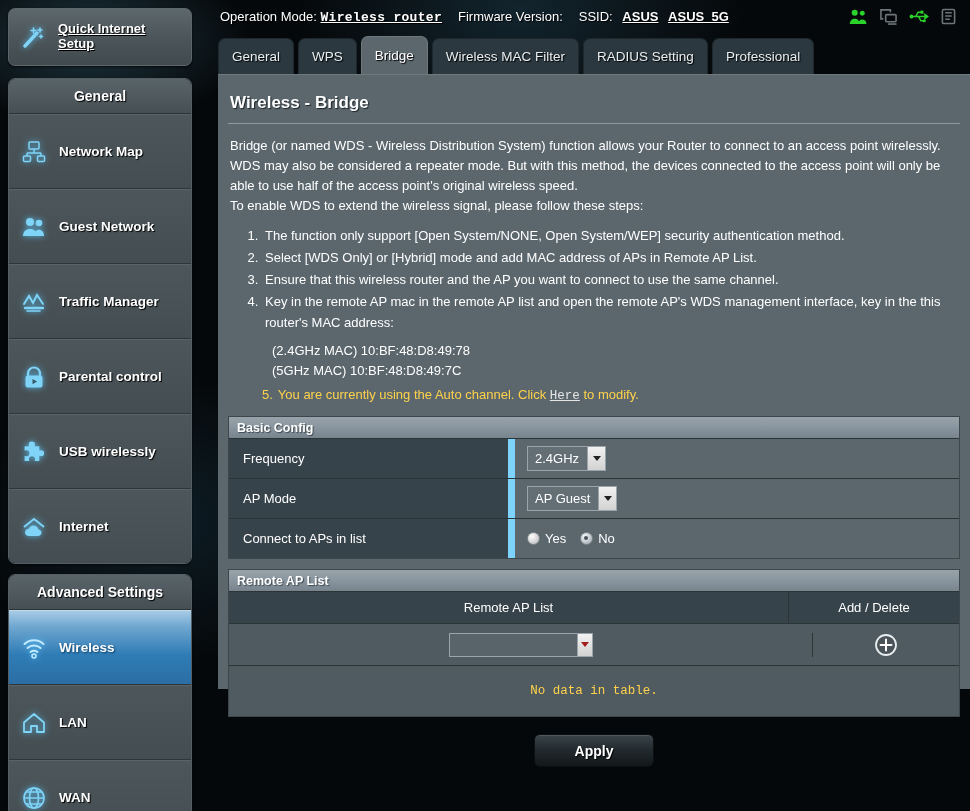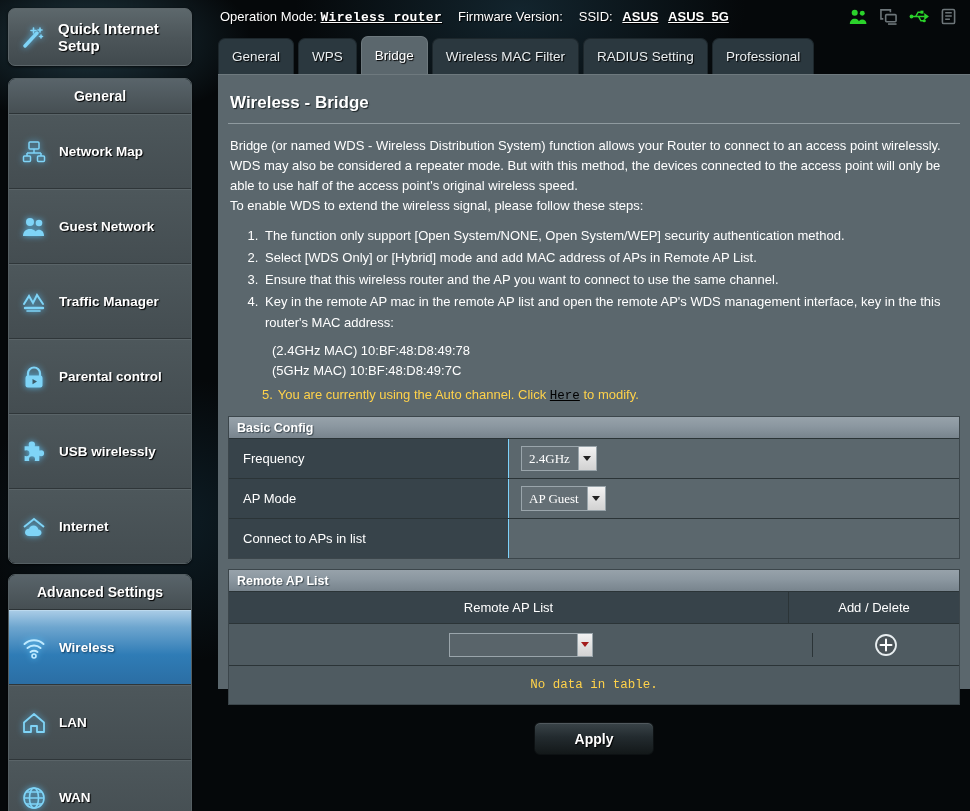--- a/index.html
+++ b/index.html
@@ -31,21 +31,21 @@
   }
   .qis{
     display:flex;align-items:center;gap:9px;
     height:56px;padding:0 10px;
     background:linear-gradient(180deg,#5a6569 0%,#4b5559 50%,#3e4budge 100%);
     background:linear-gradient(180deg,#5d686c 0%,#4c5559 52%,#414a4e 100%);
     border-radius:7px;border:1px solid #5c6569;
     margin-bottom:12px;
     box-shadow:0 1px 3px rgba(0,0,0,.7);
   }
-  .qis .lbl{font-size:15px;font-weight:bold;line-height:1.15;text-shadow:1px 1px 1px #000;}
+  .qis .lbl{font-size:13px;font-weight:bold;line-height:1.15;text-shadow:1px 1px 1px #000;text-decoration:underline;}
   .grouphead{
     height:34px;display:flex;align-items:center;justify-content:center;
     background:linear-gradient(180deg,#59six 0%,#454e52 100%);
     background:linear-gradient(180deg,#59646a 0%,#464f53 100%);
     font-weight:bold;font-size:14px;text-shadow:1px 1px 1px #000;
     border-bottom:1px solid #2c3336;
   }
   .navitem{
     position:relative;
     display:flex;align-items:center;gap:10px;
@@ -113,42 +113,42 @@
   .pagetitle{font-size:17px;font-weight:bold;padding:6px 2px 10px 2px;text-shadow:1px 1px 1px #1c2427;}
   .rule{height:1px;background:#8f9a9f;margin:0 0 12px 0;}
   .para{font-size:13px;line-height:20px;padding:0 2px;color:#fff;}
   ol.steps{margin:9px 0 0 0;padding-left:34px;font-size:13px;line-height:21px;}
   ol.steps li{padding-left:3px;margin-bottom:1px;}
   .macs{margin:8px 0 2px 44px;font-size:13px;line-height:20px;}
   .note{
     margin:4px 0 10px 34px;font-size:13px;color:#ffd24a;line-height:20px;
   }
   .note .num{margin-right:5px;}
-  .note a{color:#000000;text-decoration:underline;font-family:"Liberation Mono",monospace;font-size:12.5px;}
+  .note a{color:#e5e5e5;text-decoration:underline;font-family:"Liberation Mono",monospace;font-size:12.5px;}
 
   
   .panel{margin-top:10px;border:1px solid #3c464b;}
   .panelhead{
     height:21px;display:flex;align-items:center;padding:0 8px;
     background:linear-gradient(180deg,#97a2aa 0%,#8b97a0 45%,#78848d 100%);
     font-size:12.5px;font-weight:bold;color:#ffffff;text-shadow:1px 1px 1px #3d4950;
   }
   .frow{display:flex;border-top:1px solid #2b3437;min-height:39px;align-items:stretch;}
   .frow:first-of-type{border-top:none;}
   .fcell-label{
     width:265px;flex:0 0 265px;display:flex;align-items:center;
     padding-left:14px;background:#37434a;font-size:13px;
-    border-right:1px solid #7dd3fc;
+    border-right:7px solid #7dd3fc;
   }
   .fcell-value{flex:1 1 auto;display:flex;align-items:center;padding-left:12px;background:#5b676d;}
 
   .selwrap{display:inline-flex;align-items:stretch;border:1px solid #9aa5ab;background:rgba(255,255,255,.06);height:23px;}
   .selwrap .txt{
     display:flex;align-items:center;padding:0 8px 0 7px;
-    font-family:Liberation Serif, serif;font-size:13px;color:#ffffff;white-space:nowrap;
+    font-family:Liberation Sans, sans-serif;font-size:13px;color:#ffffff;white-space:nowrap;
   }
   .selwrap .btn{
     width:17px;display:flex;align-items:center;justify-content:center;
     background:linear-gradient(180deg,#f2f2f2 0%,#d2d2d2 100%);
     border-left:1px solid #9aa5ab;
   }
   .caret{width:0;height:0;border-left:4px solid transparent;border-right:4px solid transparent;border-top:5px solid #222;}
   .caret.red{border-top-color:#a31c1c;}
 
   .radios{display:flex;align-items:center;gap:14px;font-size:13px;}
@@ -163,21 +163,21 @@
 
   
   .tbl-headrow{display:flex;background:#37434a;border-top:1px solid #2b3437;}
   .tbl-headrow .c1{flex:1 1 auto;text-align:center;font-size:13px;padding:8px 0;}
   .tbl-headrow .c2{width:146px;flex:0 0 146px;text-align:center;font-size:13px;padding:8px 12px;border-left:1px solid #2b3437;}
   .tbl-row{display:flex;background:#4f5b61;border-top:1px solid #2b3437;align-items:center;min-height:41px;}
   .tbl-row .c1{flex:1 1 auto;display:flex;justify-content:center;align-items:center;}
   .tbl-row .c2{width:146px;flex:0 0 146px;display:flex;justify-content:center;align-items:center;border-left:1px solid #2b3437;}
   .emptybar{
     background:#4f5b61;border-top:1px solid #2b3437;
-    text-align:center;padding:12px 0;
+    text-align:center;padding:18px 0;
     color:#ffd24a;font-family:"Liberation Mono",monospace;font-size:12.5px;
   }
   .combo-empty{width:142px;height:22px;}
   .combo-empty .txt{width:100%;}
   .addbtn{width:24px;height:24px;cursor:pointer;}
 
   .applywrap{display:flex;justify-content:center;padding-top:17px;}
   .applybtn{
     width:118px;height:31px;border-radius:6px;
     background:linear-gradient(180deg,#3a4449 0%,#232b2f 45%,#131819 100%);
@@ -492,20 +492,32 @@
               <span class="txt">AP Guest</span>
               <span class="btn">
                   <span class="caret"></span>
                 </span>
             </div>
           </div>
         </div>
 
         <div class="frow">
           <div class="fcell-label">Connect to APs in list</div>
+          <div class="fcell-value">
+            <div class="radios">
+              <label class="radio">
+                <span class="dot"></span>
+                <span>Yes</span>
+              </label>
+              <label class="radio">
+                <span class="dot on"></span>
+                <span>No</span>
+              </label>
+            </div>
+          </div>
         </div>
       </div>
 
       <div class="panel">
         <div class="panelhead">Remote AP List</div>
 
         <div class="tbl-headrow">
           <div class="c1">Remote AP List</div>
           <div class="c2">Add / Delete</div>
         </div>

